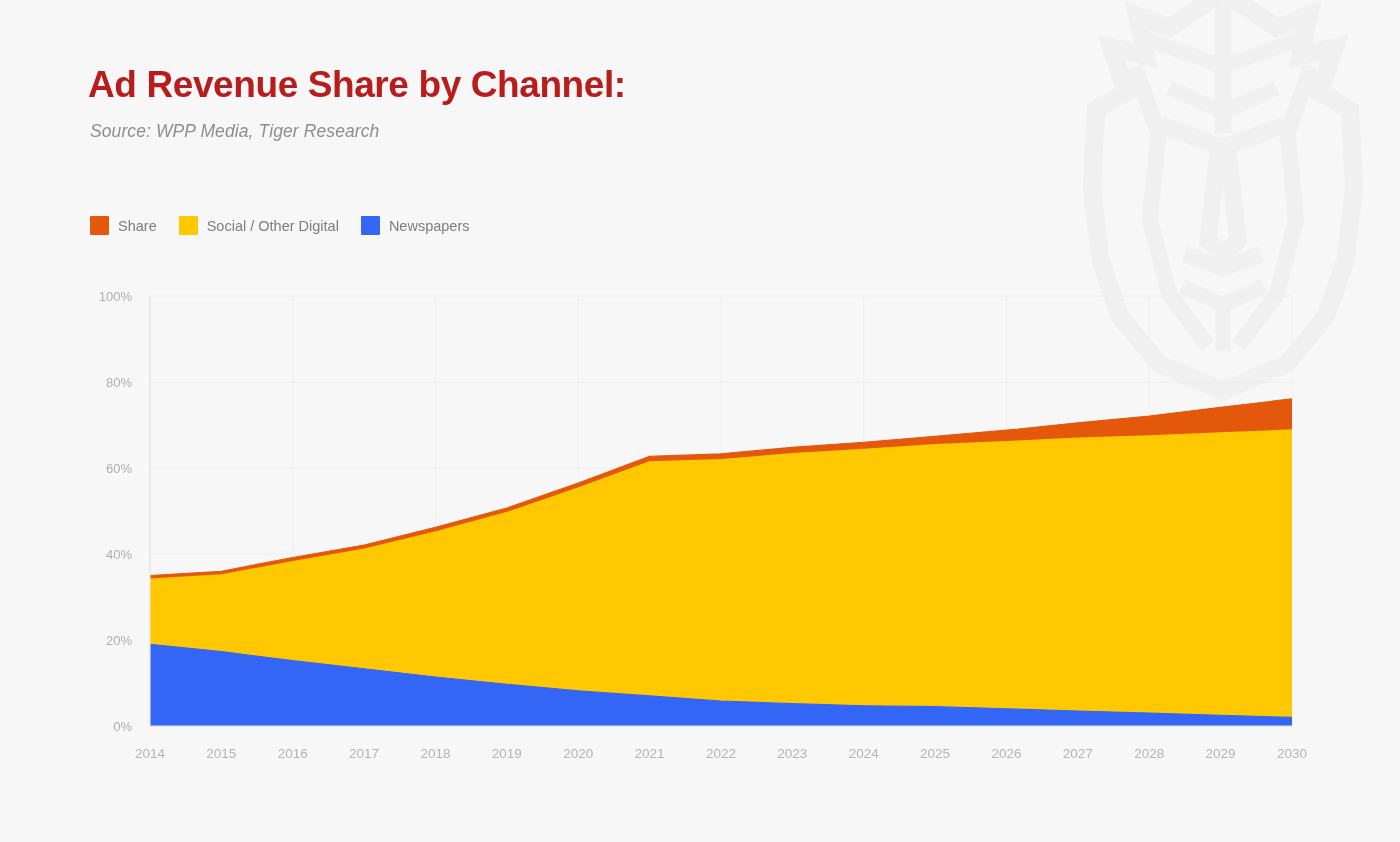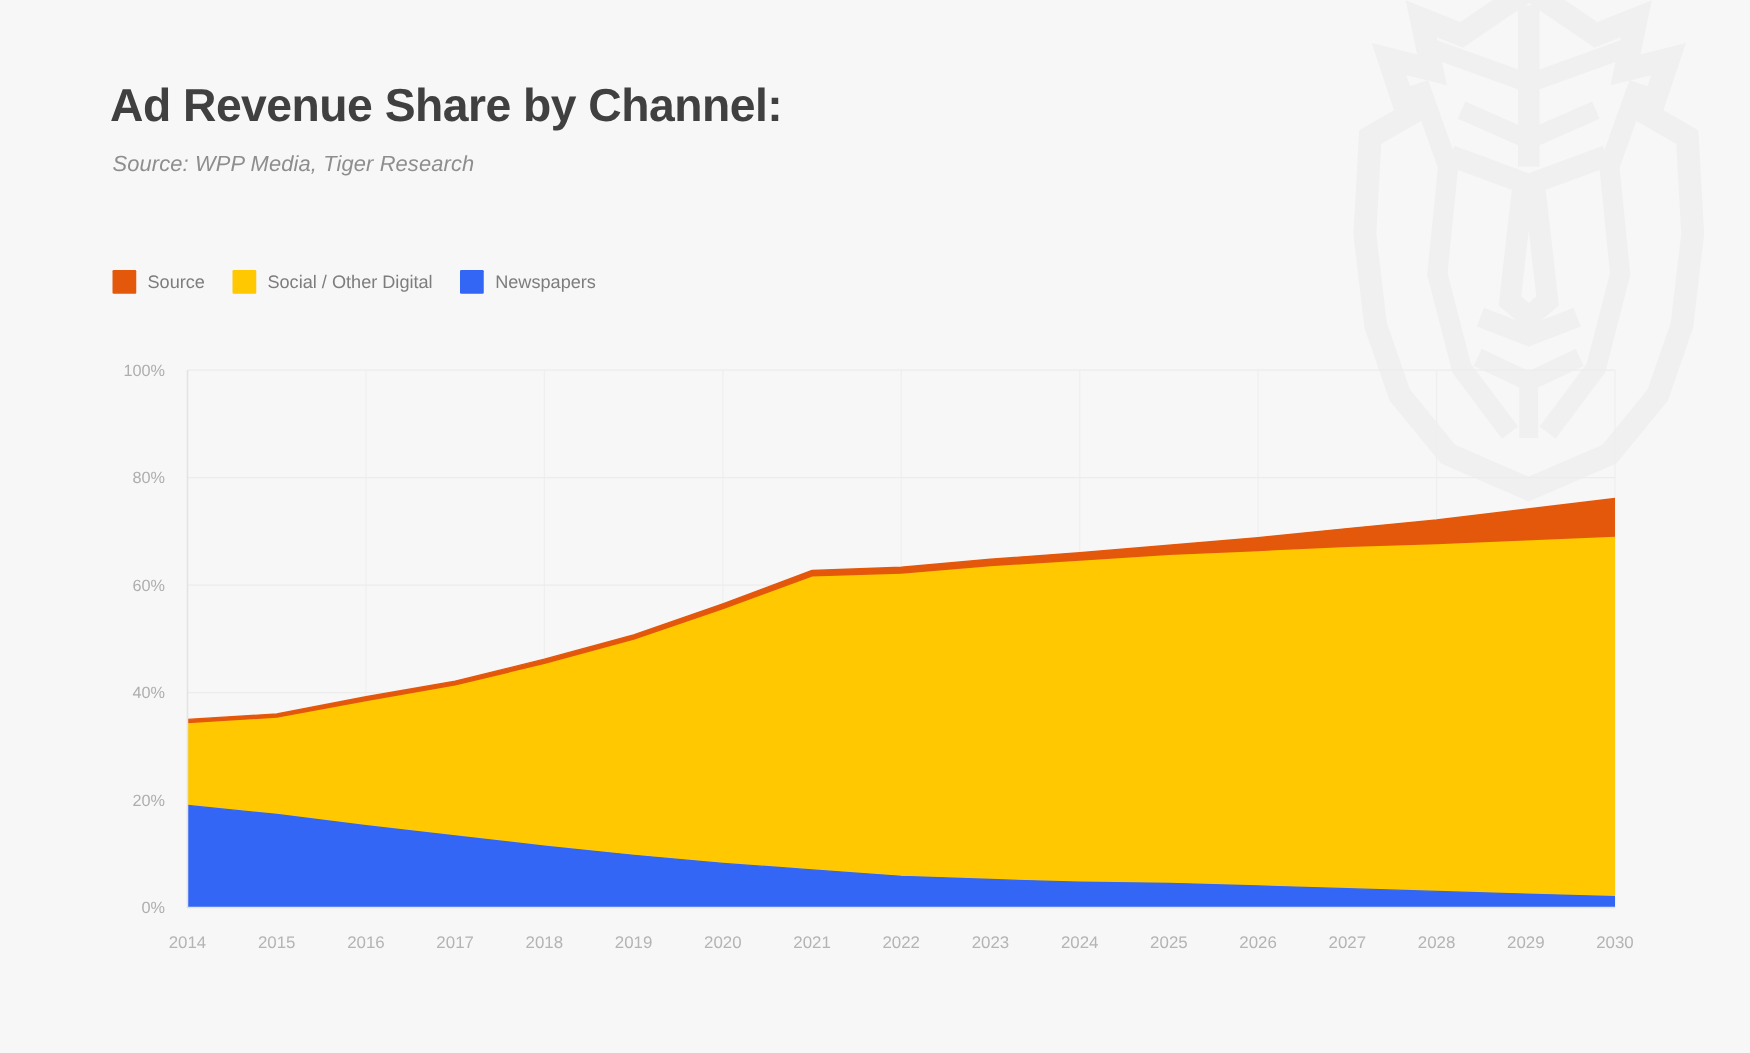--- a/index.html
+++ b/index.html
@@ -40,21 +40,21 @@
   .header {
     position: absolute;
     left: 88px;
     top: 58px;
     z-index: 3;
   }
   .chart-title {
     font-size: 37px;
     font-weight: 700;
     line-height: 1.45;
-    color: #404040;
+    color: #b91c1c;
     letter-spacing: -0.4px;
     margin: 0;
     white-space: nowrap;
   }
   .chart-title .line2 { display: block; }
   .chart-source {
     margin: 9px 0 11px 2px;
     font-size: 17.5px;
     font-style: italic;
     color: #8e8e8e;
@@ -149,21 +149,21 @@
   <div class="header">
     <h1 class="chart-title">
       <span>Ad Revenue Share by Channel:</span>
     </h1>
     <div class="chart-source">Source: WPP Media, Tiger Research</div>
   </div>
 
   <div class="legend">
     <div class="legend-item">
       <span class="legend-swatch" style="background: rgb(228, 88, 12);"></span>
-      <span class="legend-label">Source</span>
+      <span class="legend-label">Share</span>
     </div>
     <div class="legend-item">
       <span class="legend-swatch" style="background: rgb(255, 200, 0);"></span>
       <span class="legend-label">Social / Other Digital</span>
     </div>
     <div class="legend-item">
       <span class="legend-swatch" style="background: rgb(51, 102, 245);"></span>
       <span class="legend-label">Newspapers</span>
     </div>
   </div>

